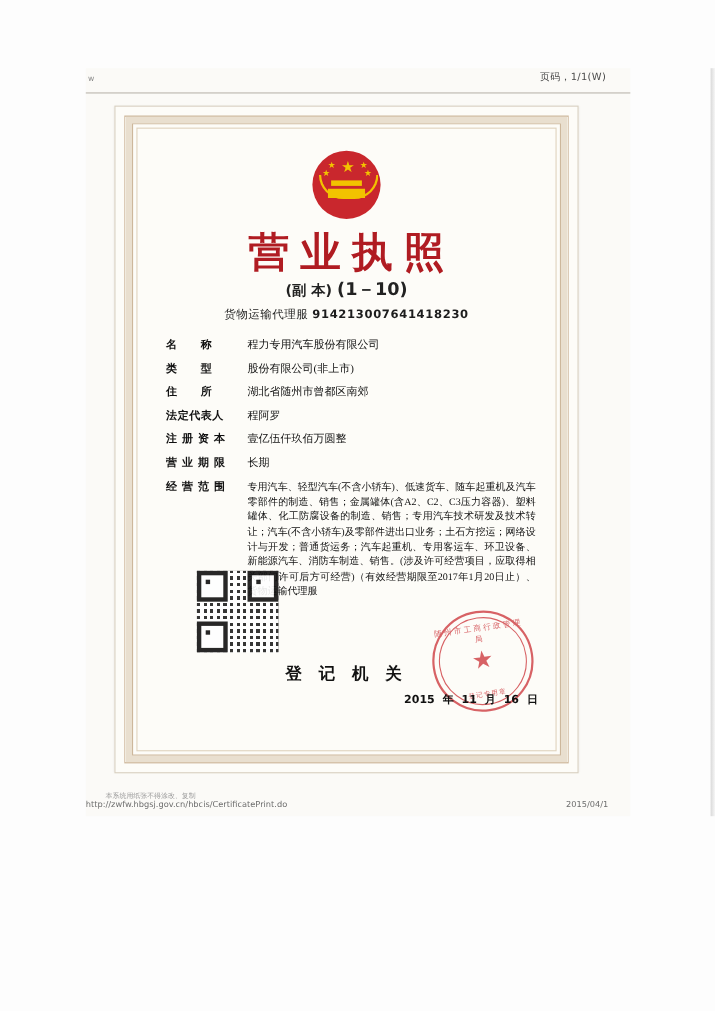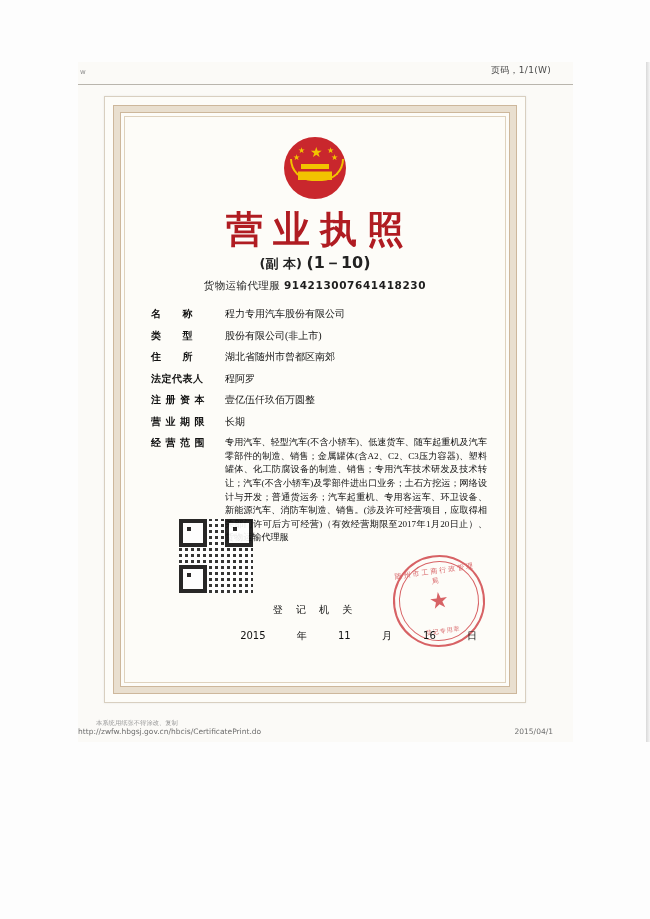--- a/index.html
+++ b/index.html
@@ -103,26 +103,26 @@
   .row{display:flex;margin-bottom:7px;font-size:10px;color:#111;line-height:1.45;}
   .row .lbl{
     width:74px;flex:0 0 74px;font-weight:bold;letter-spacing:.5px;
     white-space:nowrap;
   }
   .row .val{flex:1;font-family:Liberation Serif, serif;}
   .scope{font-size:9.1px;line-height:1.5;text-align:justify;}
   
   .registry{
     position:absolute;left:0;right:0;top:480px;text-align:center;
-    font-size:10px;font-weight:normal;color:#111;letter-spacing:5px;
+    font-size:15px;font-weight:bold;color:#111;letter-spacing:5px;
   }
   .dateline{
     position:absolute;right:8px;top:506px;font-size:10px;color:#111;
   }
-  .dateline span{margin:0 14px;}
+  .dateline span{margin:0 2px;font-weight:bold;}
   
   .seal{
     position:absolute;left:262px;top:432px;width:88px;height:88px;
     border:2px solid #c9272d;border-radius:50%;
     opacity:.72;transform:rotate(-8deg);
   }
   .seal .ring{
     position:absolute;left:4px;top:4px;right:4px;bottom:4px;
     border:1px solid #c9272d;border-radius:50%;
   }

